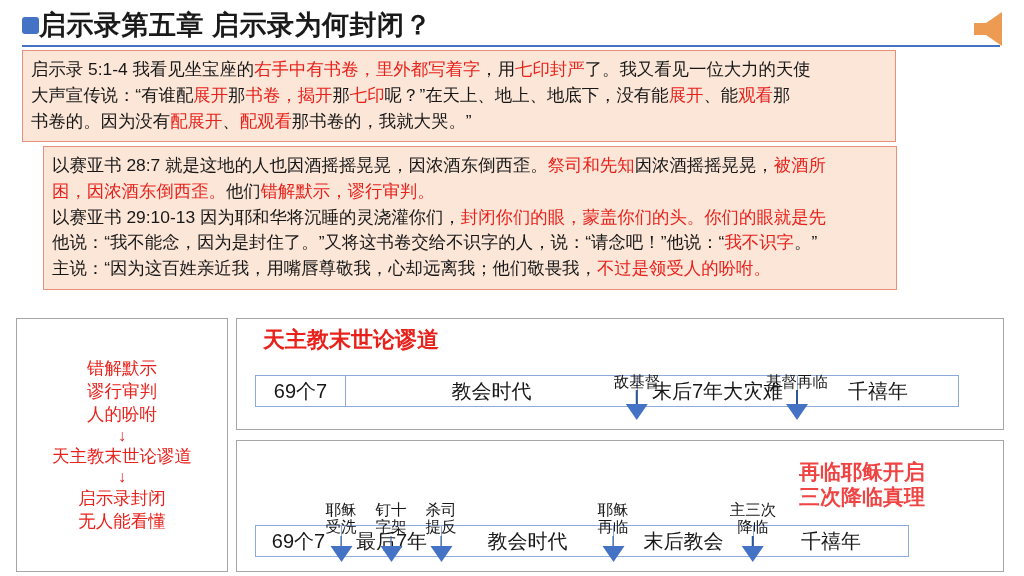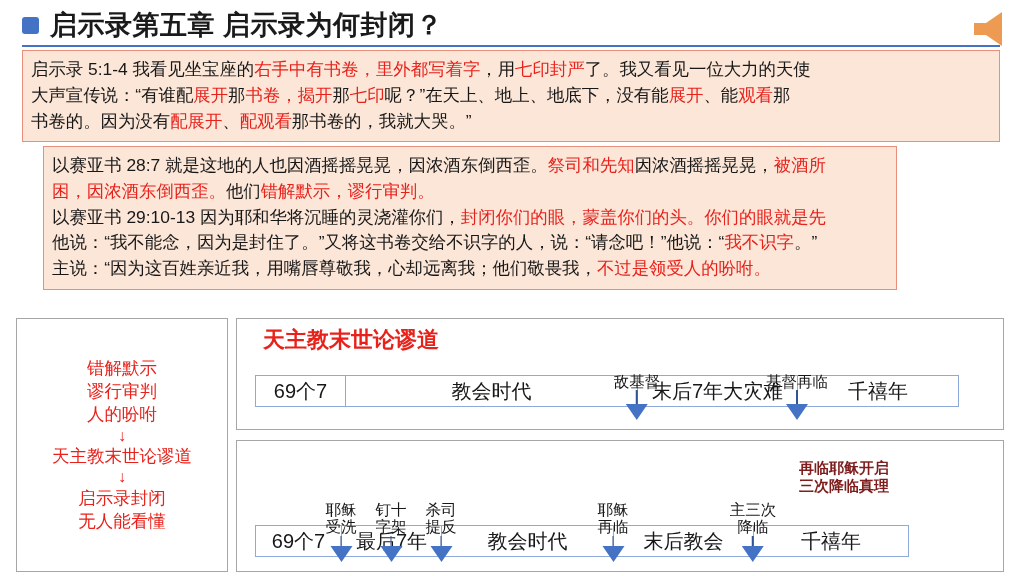--- a/index.html
+++ b/index.html
@@ -8,21 +8,21 @@
     background:#ffffff;
     font-family:"Liberation Sans","DejaVu Sans",sans-serif;
     overflow:hidden;
     position:relative;
   }
   .slide{position:relative;width:1024px;height:576px;}
 
   
   .title-row{
     position:absolute;left:22px;top:6px;width:940px;height:38px;
-    display:flex;align-items:center;gap:11px;
+    display:flex;align-items:center;
   }
   .title-bullet{
     width:17px;height:17px;background:#4472C4;border-radius:3px;flex:none;
   }
   .title-text{
     font-size:27px;font-weight:bold;color:#1a1a1a;letter-spacing:.5px;
     white-space:nowrap;line-height:1;
   }
   .title-rule{
     position:absolute;left:22px;top:45px;width:978px;height:2px;background:#4472C4;
@@ -39,21 +39,21 @@
     position:absolute;left:22px;
     background:#FBE6D8;
     border:1.4px solid #E8907C;
     box-sizing:border-box;
     padding:6px 8px 7px 8px;
     font-size:17.4px;
     line-height:1.48;
     color:#171717;
     letter-spacing:0px;
   }
-  #box1{top:50px;width:978px;}
+  #box1{top:50px;width:874px;}
   #box2{top:146px;width:854px;margin-left:21px;}
   .scripture p{margin:0;}
   .r{color:#E8211B;}
   .b{color:#171717;}
 
   
   .panel{
     position:absolute;box-sizing:border-box;
     border:1px solid #A6A6A6;background:#ffffff;
   }
@@ -94,21 +94,21 @@
   }
   .marker .lbl{
     font-size:15.5px;color:#171717;line-height:1.12;text-align:center;white-space:nowrap;
   }
   .marker .stem{width:1.6px;background:#2F5597;}
   .marker .tri{
     width:0;height:0;border-left:11px solid transparent;border-right:11px solid transparent;
     border-top:16px solid #4472C4;
   }
   .red-note{
-    position:absolute;color:#7f1d1d;font-weight:bold;font-size:15px;line-height:1.2;
+    position:absolute;color:#ef4444;font-weight:bold;font-size:21px;line-height:1.2;
     white-space:nowrap;
   }
 </style>
 </head>
 <body>
 
 <div class="slide">
 
   <div class="title-row">
     <div class="title-bullet"></div>

